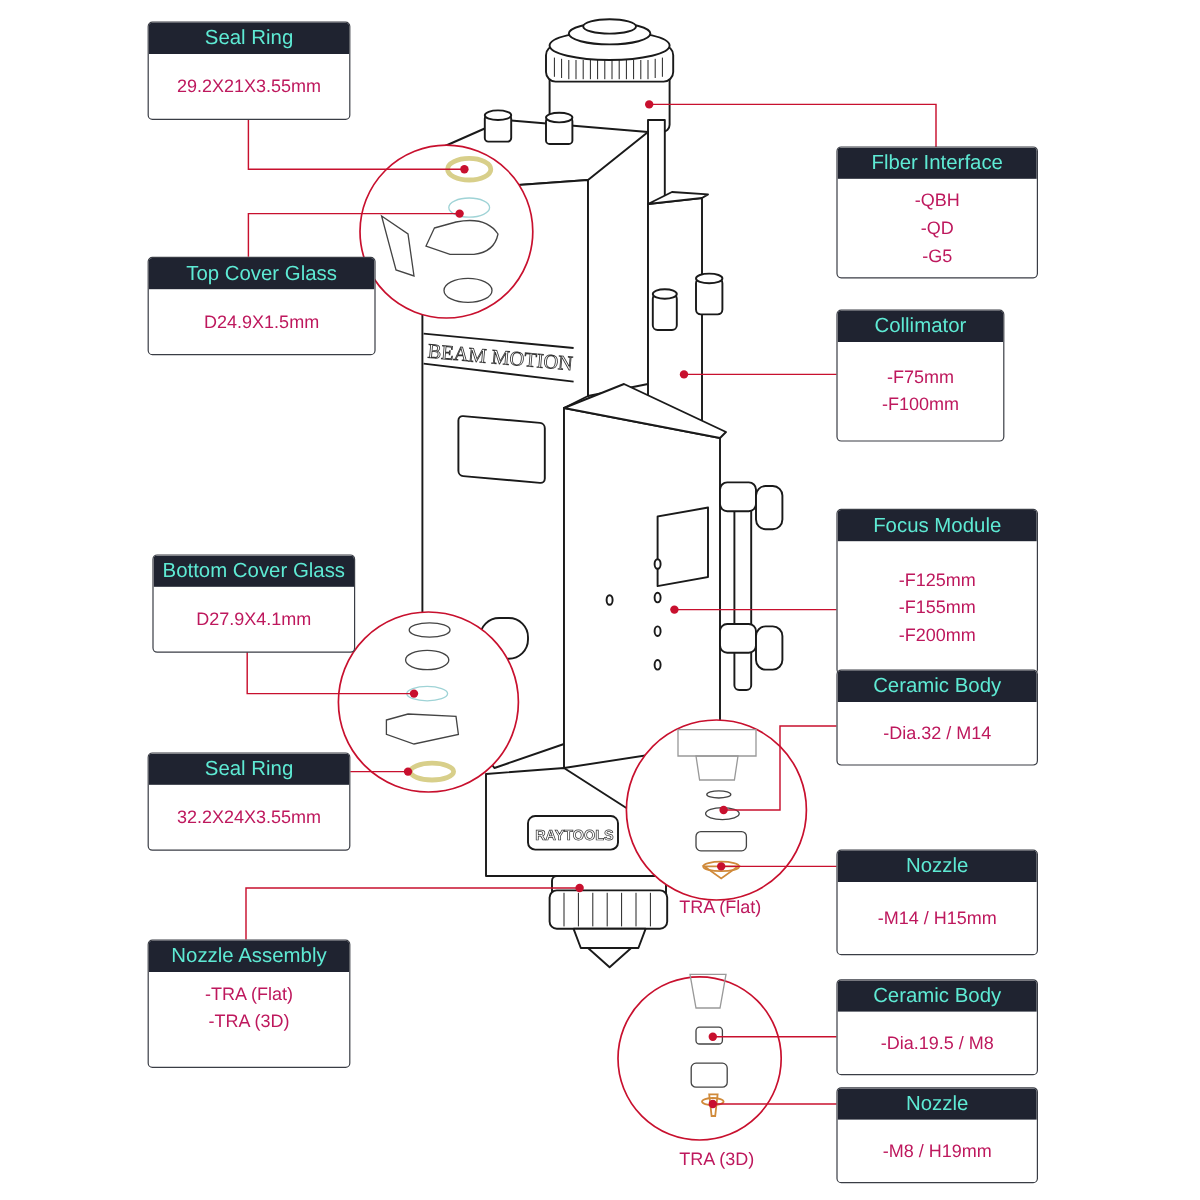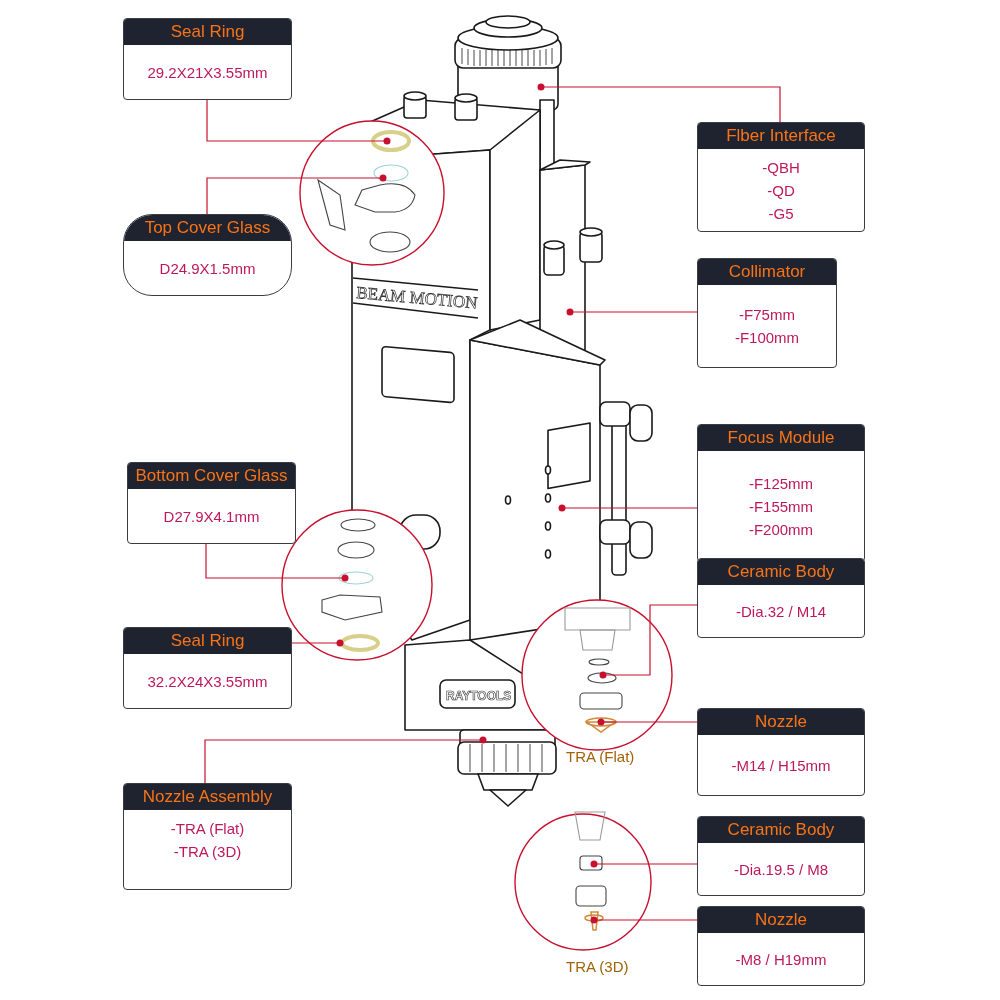--- a/index.html
+++ b/index.html
@@ -1,20 +1,20 @@
 <!DOCTYPE html>
 <html><head>
 <meta charset="utf-8">
 <style>
   html, body { margin:0; padding:0; background:#ffffff; }
   body { width:1000px; height:1000px; position:relative; overflow:hidden; font-family:"Liberation Sans", "DejaVu Sans", sans-serif; }
   .card { position:absolute; border:1.5px solid #3a3d45; border-radius:4px; background:#fff; overflow:hidden; box-sizing:border-box; }
-  .card .hdr { background:#1f2330; color:#f97316; font-size:17px; text-align:center; height:26px; line-height:26px; white-space:nowrap; }
+  .card .hdr { background:#1f2330; color:#5eead4; font-size:17px; text-align:center; height:26px; line-height:26px; white-space:nowrap; }
   .card .body { color:#be185d; font-size:15px; text-align:center; line-height:23px; display:flex; flex-direction:column; justify-content:center; }
-  .caption { position:absolute; font-size:15px; color:#a16207; }
+  .caption { position:absolute; font-size:15px; color:#be185d; }
   svg.art { position:absolute; left:0; top:0; }
 </style>
 </head>
 <body>
 
 <svg class="art" width="1000" height="1000" viewBox="0 0 1000 1000">
   <g fill="#fff" stroke="#1a1a1a" stroke-width="1.6" stroke-linejoin="round">
 
     <g>
       <rect x="458" y="40" width="100" height="70" rx="6"></rect>
@@ -177,21 +177,21 @@
   </g>
 </svg>
 
 <div class="card" style="left:123px;top:18px;width:169px;height:82px;">
   <div class="hdr">Seal Ring</div>
   <div class="body" style="height:54px;">
     <div>29.2X21X3.55mm</div>
   </div>
 </div>
 
-<div class="card" style="left:123px;top:214px;width:169px;height:82px;border-radius:29px;">
+<div class="card" style="left:123px;top:214px;width:190px;height:82px;">
   <div class="hdr">Top Cover Glass</div>
   <div class="body" style="height:54px;">
     <div>D24.9X1.5mm</div>
   </div>
 </div>
 
 <div class="card" style="left:127px;top:462px;width:169px;height:82px;">
   <div class="hdr">Bottom Cover Glass</div>
   <div class="body" style="height:54px;">
     <div>D27.9X4.1mm</div>

